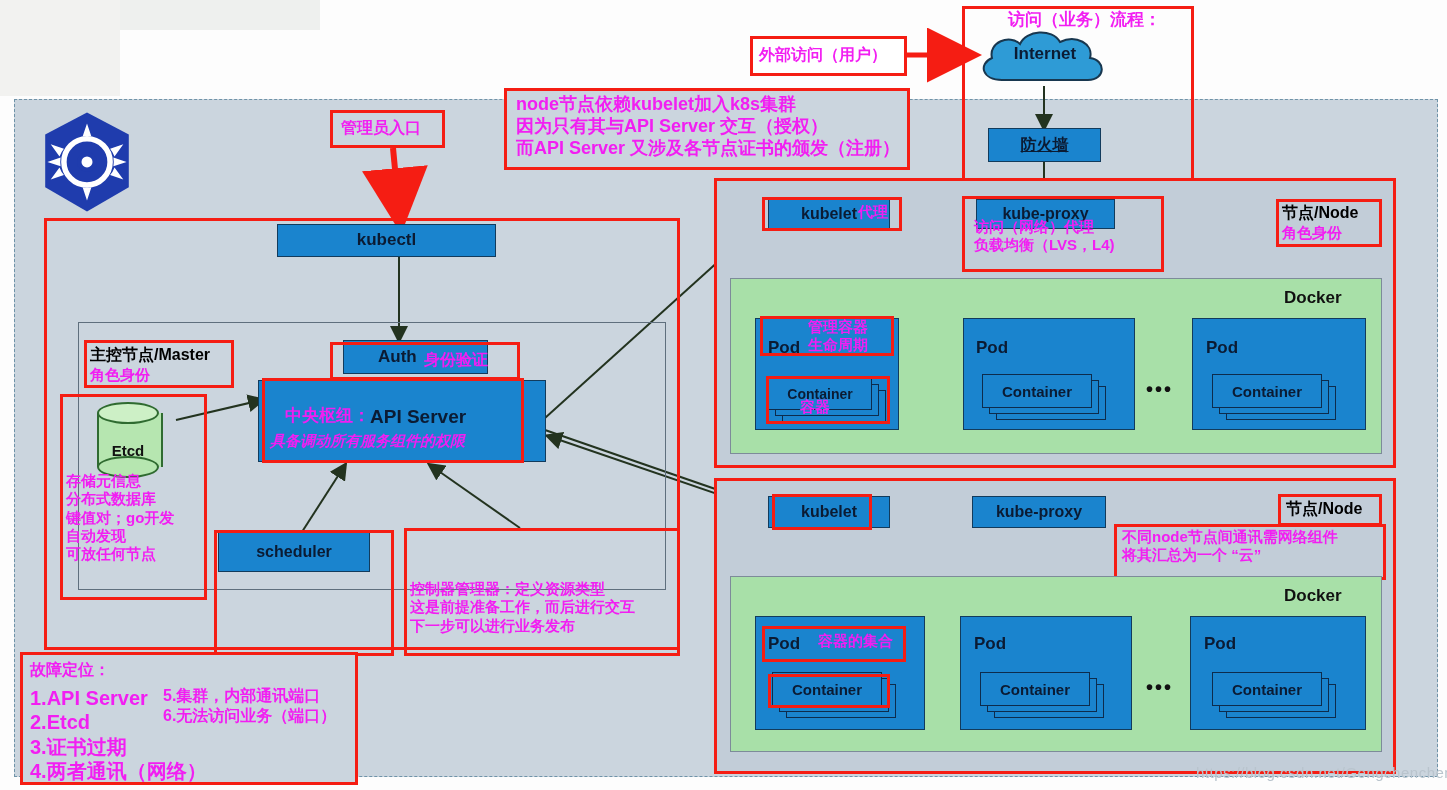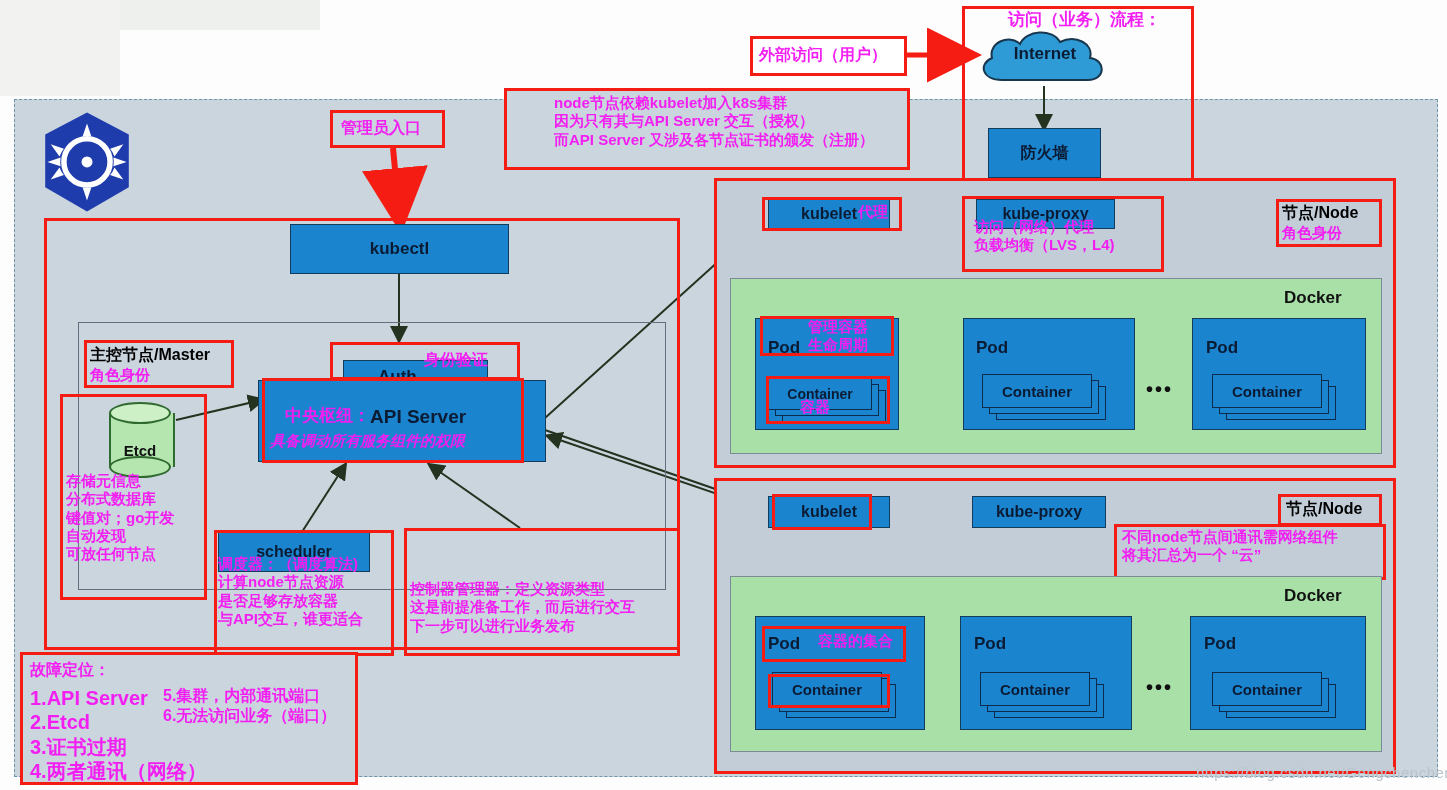--- a/index.html
+++ b/index.html
@@ -49,21 +49,21 @@
   .dots{position:absolute;color:#111;font-weight:bold;font-size:20px;letter-spacing:2px;}
 
   
   .cstack{position:absolute;}
   .cstack .c{position:absolute;background:#1a84ce;border:1.5px solid #0d2c4d;box-sizing:border-box;}
   .cstack .ctop{display:flex;align-items:center;justify-content:center;color:#0b1b33;font-weight:bold;}
 
   svg.wires{position:absolute;left:0;top:0;width:1447px;height:790px;pointer-events:none;}
 
   .k8s-logo{position:absolute;left:27px;top:108px;width:120px;height:110px;}
-  .etcd-cyl{position:absolute;margin-left:12px;}
+  .etcd-cyl{position:absolute;}
   .etcd-cyl .body{position:absolute;left:0;top:11px;width:100%;height:calc(100% - 22px);
       background:#b6e6b0;border-left:2px solid #2f6b30;border-right:2px solid #2f6b30;}
   .etcd-cyl .top{position:absolute;left:0;top:0;width:100%;height:22px;border-radius:50%;
       background:#cdf0c6;border:2px solid #2f6b30;box-sizing:border-box;}
   .etcd-cyl .bot{position:absolute;left:0;bottom:0;width:100%;height:22px;border-radius:50%;
       background:#b6e6b0;border:2px solid #2f6b30;box-sizing:border-box;}
   .etcd-cyl .lbl{position:absolute;left:0;top:40px;width:100%;text-align:center;
       color:#111;font-weight:bold;font-size:15px;}
 
   .cloud{position:absolute;}
@@ -157,45 +157,45 @@
                C106 10 124 20 120 34 C136 36 136 56 118 56 Z" fill="#2e9bd6" stroke="#18374f" stroke-width="2"></path>
     </svg>
   </div>
   <div style="position:absolute;left:970px;top:44px;width:150px;text-align:center;color:#0b1b33;font-weight:bold;font-size:17px;">Internet</div>
 
   <div class="note" style="left:1008px;top:10px;font-size:17px;">访问（业务）流程：</div>
 
   <div class="redrect whitefill" style="left:750px;top:36px;width:157px;height:40px;"></div>
   <div class="note" style="left:759px;top:45px;font-size:16px;">外部访问（用户）</div>
 
-  <div class="bluebox" style="left:988px;top:128px;width:113px;height:50px;font-size:16px;">
+  <div class="bluebox" style="left:988px;top:128px;width:113px;height:34px;font-size:16px;text-decoration:underline;">
     <span>防火墙</span>
   </div>
 
   <div class="redrect filled" style="left:504px;top:88px;width:406px;height:82px;"></div>
-  <div class="note" style="left:516px;top:94px;font-size:15px;margin-left:38px;"><span>node节点依赖kubelet加入k8s集群</span>
+  <div class="note" style="left:516px;top:94px;font-size:18px;"><span>node节点依赖kubelet加入k8s集群</span>
 <span>因为只有其与API Server 交互（授权）</span>
 <span>而API Server 又涉及各节点证书的颁发（注册）</span></div>
 
   <div class="redrect filled" style="left:330px;top:110px;width:115px;height:38px;"></div>
   <div class="note" style="left:341px;top:118px;font-size:16px;">管理员入口</div>
 
   <div class="redrect" style="left:44px;top:218px;width:636px;height:432px;"></div>
 
-  <div class="bluebox" style="left:290px;top:224px;width:219px;height:50px;font-size:17px;">
+  <div class="bluebox" style="left:277px;top:224px;width:219px;height:33px;font-size:17px;">
     <span>kubectl</span>
   </div>
 
   <div class="plainbox" style="left:78px;top:322px;width:588px;height:268px;border-color:#5f6f7d;"></div>
 
   <div class="redrect" style="left:84px;top:340px;width:150px;height:48px;"></div>
   <div class="blacklbl" style="position:absolute;left:90px;top:345px;font-size:16px;">主控节点/Master</div>
   <div class="magenta" style="position:absolute;left:90px;top:366px;font-size:15px;">角色身份</div>
 
-  <div class="bluebox" style="left:343px;top:360px;width:145px;height:34px;font-size:17px;justify-content:flex-start;padding-left:34px;">
+  <div class="bluebox" style="left:343px;top:340px;width:145px;height:34px;font-size:17px;justify-content:flex-start;padding-left:34px;">
     <span>Auth</span>
   </div>
   <div class="redrect whitefill" style="left:330px;top:342px;width:190px;height:38px;background:transparent;"></div>
   <div class="note" style="left:424px;top:350px;font-size:16px;">身份验证</div>
 
   <div class="bluebox" style="left:258px;top:380px;width:288px;height:82px;font-size:19px;align-items:flex-start;justify-content:flex-start;padding:26px 0 0 26px;">
     <span style="color:#f21ef2;font-size:17px;">中央枢纽：</span>
       <span>API Server</span>
   </div>
   <div class="redrect" style="left:262px;top:378px;width:262px;height:85px;"></div>
@@ -211,24 +211,20 @@
   <div class="note" style="left:66px;top:472px;font-size:15px;"><span>存储元信息</span>
 <span>分布式数据库</span>
 <span>键值对；go开发</span>
 <span>自动发现</span>
 <span>可放任何节点</span></div>
 
   <div class="bluebox" style="left:218px;top:532px;width:152px;height:40px;font-size:16px;">
     <span>scheduler</span>
   </div>
   <div class="redrect" style="left:214px;top:530px;width:180px;height:126px;"></div>
-  <div class="note" style="left:218px;top:555px;font-size:15px;"><span>调度器：（调度算法)</span>
-<span>计算node节点资源</span>
-<span>是否足够存放容器</span>
-<span>与API交互，谁更适合</span></div>
 
   <div class="redrect" style="left:404px;top:528px;width:276px;height:128px;"></div>
   <div class="note" style="left:410px;top:580px;font-size:15px;"><span>控制器管理器：定义资源类型</span>
 <span>这是前提准备工作，而后进行交互</span>
 <span>下一步可以进行业务发布</span></div>
 
   <div class="redrect filled" style="left:20px;top:652px;width:338px;height:133px;"></div>
   <div class="note" style="left:30px;top:660px;font-size:16px;">故障定位：</div>
   <div class="note" style="left:30px;top:686px;font-size:20px;"><span>1.API Server</span>
 <span>2.Etcd</span>

